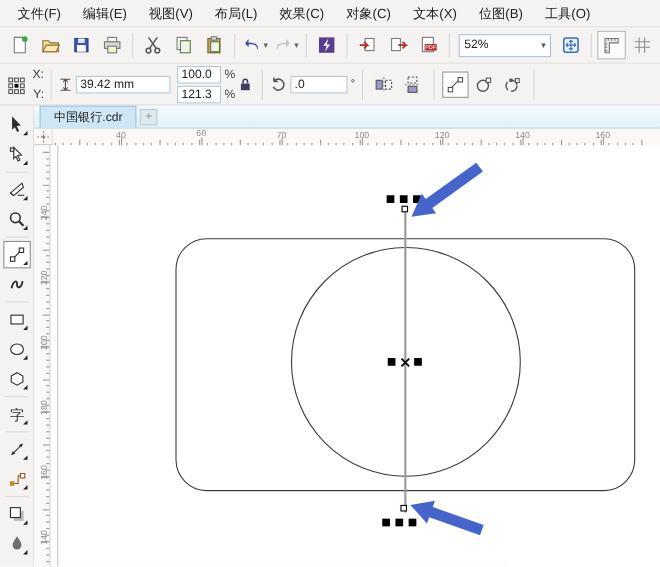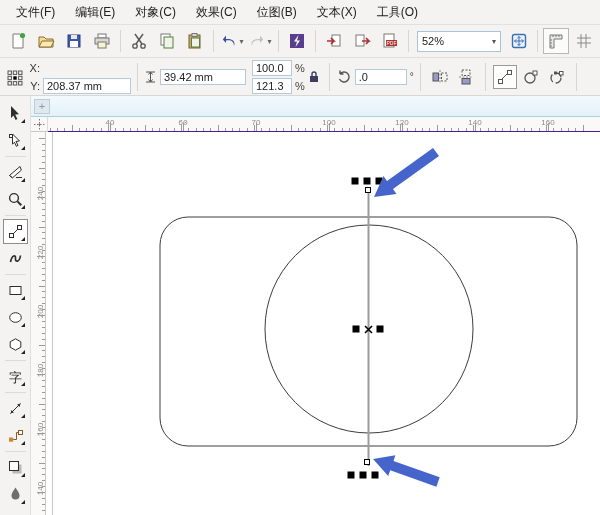--- a/index.html
+++ b/index.html
@@ -43,43 +43,45 @@
   .tool.flyout::after{content:"";position:absolute;right:2px;bottom:2px;border-left:4px solid transparent;border-bottom:4px solid #222;}
   .toolsep{width:21px;height:1px;background:#dcdbd9;margin:2px 0;}
 
   
   .tabbar{position:absolute;left:31px;top:96px;width:569px;height:21px;background:linear-gradient(#f3fafd,#e2f1f9);border-bottom:1px solid #a9d3e4;display:flex;align-items:flex-end;}
   .doc-tab{height:20px;background:#cfe6f4;border:1px solid #9fc4da;border-bottom:none;font-size:11px;color:#222;display:flex;align-items:center;padding:0 12px;margin-left:5px;}
   .newtab{width:16px;height:15px;background:#dde9ef;border:1px solid #bccdd6;color:#8b9aa3;font-size:11px;line-height:13px;text-align:center;margin-left:3px;margin-bottom:2px;}
 
   
   .ruler-corner{position:absolute;left:31px;top:117px;width:17px;height:15px;background:#faf9f7;border-right:1px solid #dcdbd9;border-bottom:1px solid #c9c8c6;}
-  .hruler{position:absolute;left:48px;top:117px;width:552px;height:18px;background:#faf9f7;border-bottom:4px solid #4c1d95;overflow:hidden;}
+  .hruler{position:absolute;left:48px;top:117px;width:552px;height:18px;background:#faf9f7;border-bottom:2px solid #4c1d95;overflow:hidden;}
   .vruler{position:absolute;left:31px;top:132px;width:15px;height:383px;background:#faf9f7;border-right:1px solid #c9c8c6;overflow:hidden;}
   .htick{position:absolute;bottom:0;width:1px;background:#9a9a98;}
   .vtick{position:absolute;right:0;height:1px;background:#9a9a98;}
   .hlab{position:absolute;top:1px;font-size:8px;color:#8a8a88;transform:translateX(-50%);}
   .vlab{position:absolute;left:1px;font-size:8px;color:#8a8a88;transform:rotate(-90deg);transform-origin:center;width:16px;text-align:center;}
 
   
   .canvas{position:absolute;left:46px;top:132px;width:554px;height:383px;background:#ffffff;overflow:hidden;}
   .page-edge{position:absolute;left:6px;top:0;width:1px;height:383px;background:#c8c8c6;}
 </style>
 </head>
 <body>
 
 <div id="app">
 
   <div class="menubar" id="menubar">
       <span class="menu-item">文件(F)</span>
       <span class="menu-item">编辑(E)</span>
+      <span class="menu-item">视图(V)</span>
+      <span class="menu-item">布局(L)</span>
+      <span class="menu-item">效果(C)</span>
       <span class="menu-item">对象(C)</span>
-      <span class="menu-item">效果(C)</span>
+      <span class="menu-item">文本(X)</span>
       <span class="menu-item">位图(B)</span>
-      <span class="menu-item">文本(X)</span>
       <span class="menu-item">工具(O)</span>
     </div>
 
   <div class="toolbar">
     <div class="tbtn">
         <svg width="18" height="18" viewBox="0 0 18 18">
           <path d="M4 2 h7 l3 3 v11 h-10 z" fill="#fff" stroke="#7a7a78"></path>
           <circle cx="13.5" cy="3.5" r="2.6" fill="#44a344"></circle>
         </svg>
       </div>
@@ -203,23 +205,20 @@
           <rect x="12.6" y="14.6" width="3.4" height="3.4"></rect>
         </g>
         <rect x="7.3" y="9.3" width="3.4" height="3.4" fill="#000"></rect>
       </svg>
     <div class="stack" style="margin-left:4px;">
       <div class="frow">
           <span class="flabel">X:</span>
         </div>
       <div class="frow">
           <span class="flabel">Y:</span>
-          <div class="field f-xy">
-            <span>208.37 mm</span>
-          </div>
         </div>
     </div>
     <div class="psep"></div>
     <div class="stack">
       <div class="frow">
           <svg width="13" height="12" viewBox="0 0 13 12">
             <path d="M2 1 h9 M2 11 h9 M6.5 1 v10 M4.5 3.5 L6.5 1 l2 2.5 M4.5 8.5 L6.5 11 l2 -2.5" stroke="#555" fill="none"></path>
           </svg>
           <div class="field f-wh">
             <span>39.42 mm</span>
@@ -377,20 +376,23 @@
         </svg>
       </div>
       <div class="tool flyout">
         <svg width="17" height="17" viewBox="0 0 17 17">
           <path d="M8.5 1.5 C5.8 5.5,4.5 7.5,4.5 9.5 a4 4 0 0 0 8 0 C12.5 7.5,11.2 5.5,8.5 1.5" fill="#6e6e6c"></path>
         </svg>
       </div>
     </div>
 
   <div class="tabbar">
+    <div class="doc-tab">
+        <span>中国银行.cdr</span>
+      </div>
     <div class="newtab">+</div>
   </div>
 
   <div class="ruler-corner">
     <svg width="17" height="15" viewBox="0 0 17 15">
         <path d="M8.5 2 v11 M3 7.5 h11" stroke="#777" stroke-dasharray="1.5 1.5"></path>
         <circle cx="8.5" cy="7.5" r="1" fill="#777"></circle>
       </svg>
   </div>
   <div class="hruler" id="hruler">

